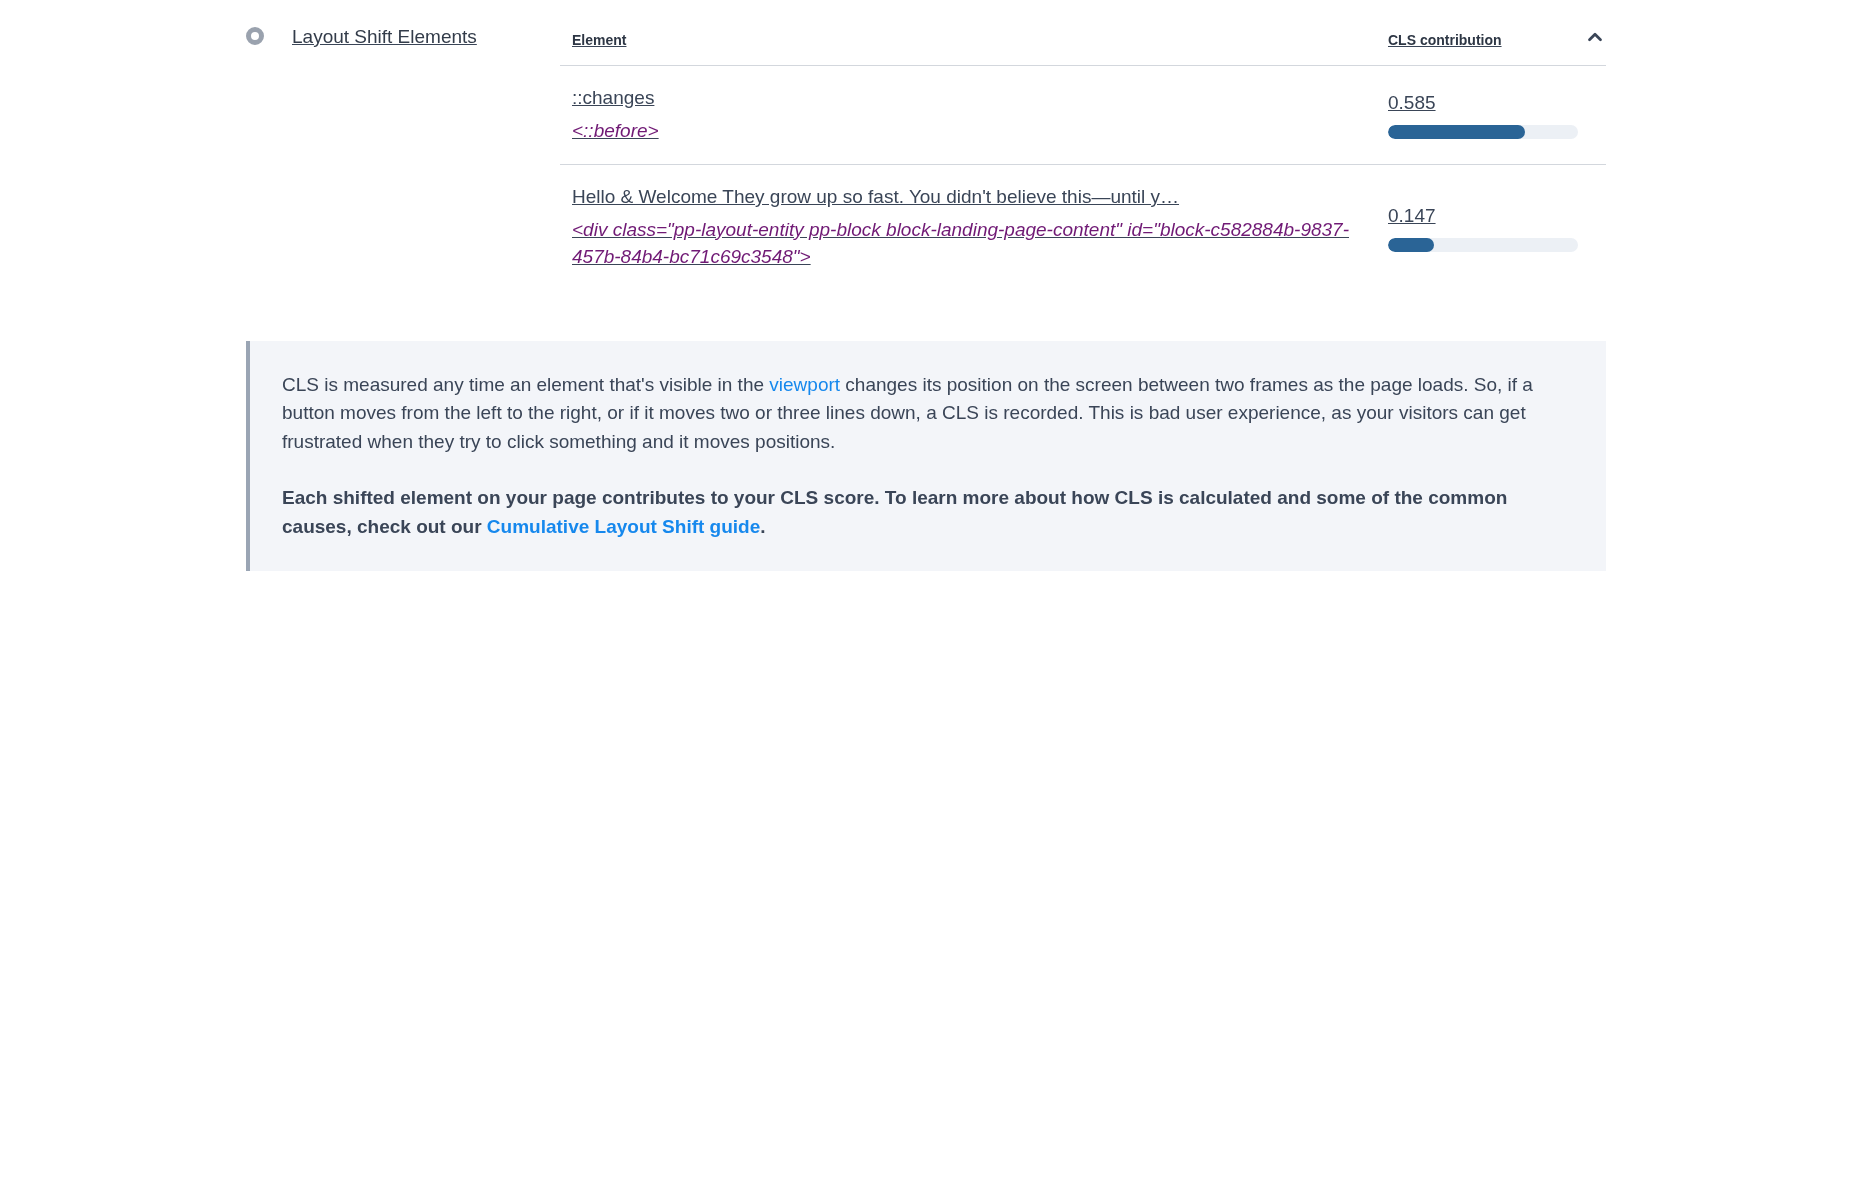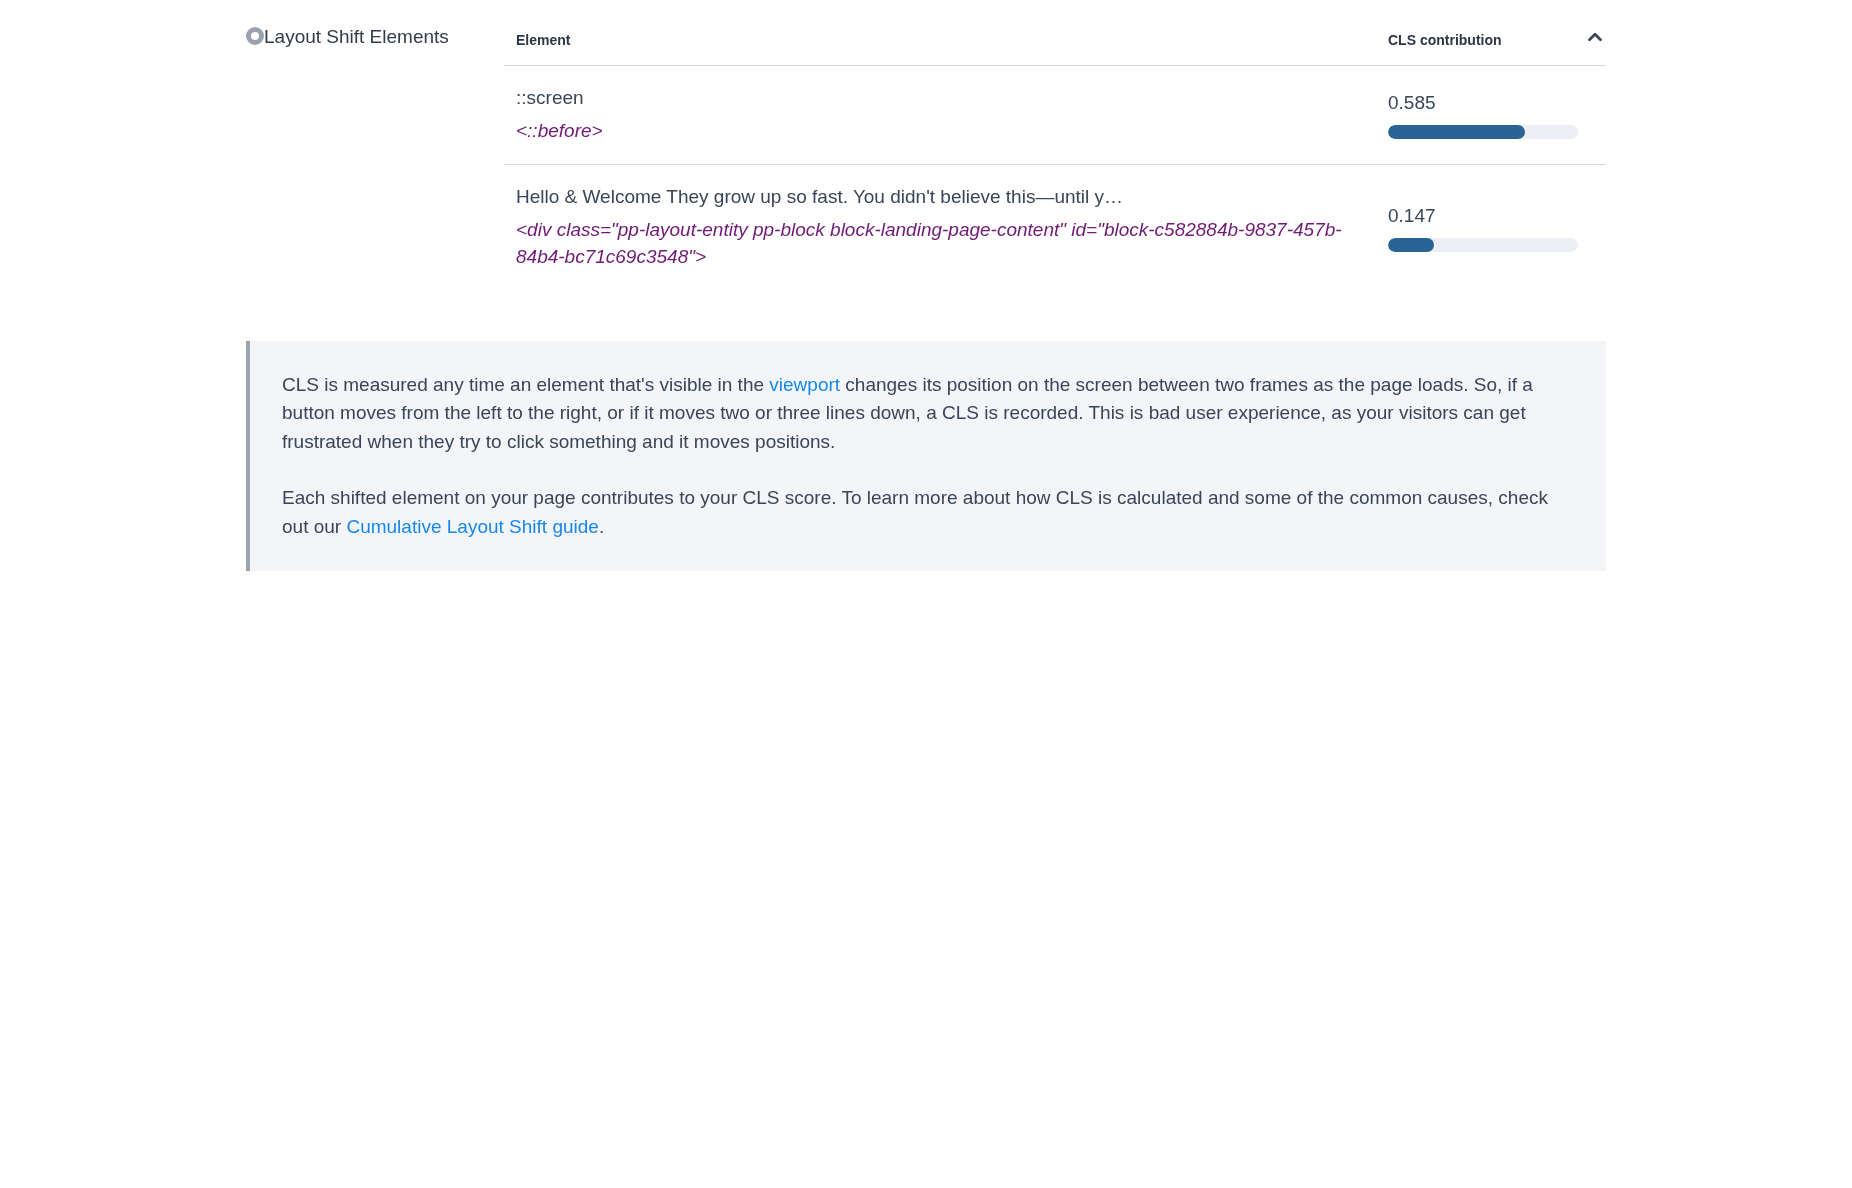--- a/index.html
+++ b/index.html
@@ -10,21 +10,23 @@
       font-size: 19px;
       line-height: 1.5;
       padding: 20px;
     }
     .container {
       max-width: 1360px;
       margin: 0 auto;
     }
     .section-row {
       display: flex;
+      gap: 28px;
       position: relative;
+      text-decoration: underline;
     }
     .section-icon-col {
       flex: 0 0 18px;
       padding-top: 7px;
     }
     .status-circle {
       width: 18px;
       height: 18px;
       border-radius: 50%;
       border: 5px solid #9aa2ae;
@@ -89,21 +91,21 @@
       border-radius: 7px;
       min-width: 3px;
     }
     .info-box {
       margin-top: 50px;
       background: #f3f5f9;
       border-left: 4px solid #9aa5b4;
       padding: 30px 28px 30px 32px;
     }
     .info-box p { margin-bottom: 28px; color: #3a4557; }
-    .info-box p:last-child { margin-bottom: 0; }
+    .info-box p:last-child { margin-bottom: 0; font-weight: bold; }
     .info-box a { color: #1688ed; text-decoration: none; }
   </style>
 </head>
 <body>
 
 <div class="container">
   <div class="section-row">
     <div class="section-icon-col">
       <div class="status-circle"></div>
     </div>
@@ -119,21 +121,21 @@
       <table class="tbl">
         <thead>
           <tr>
             <th>Element</th>
             <th class="col-cls">CLS contribution</th>
           </tr>
         </thead>
         <tbody id="tbl-body">
             <tr>
               <td>
-                <div class="el-name">::screen</div>
+                <div class="el-name">::changes</div>
                 <div class="el-html">&lt;::before&gt;</div>
               </td>
               <td>
                 <div class="cls-val">0.585</div>
                 <div class="bar-bg">
                   <div class="bar-fill" style="width: 72%;"></div>
                 </div>
               </td>
             </tr>
             <tr>

